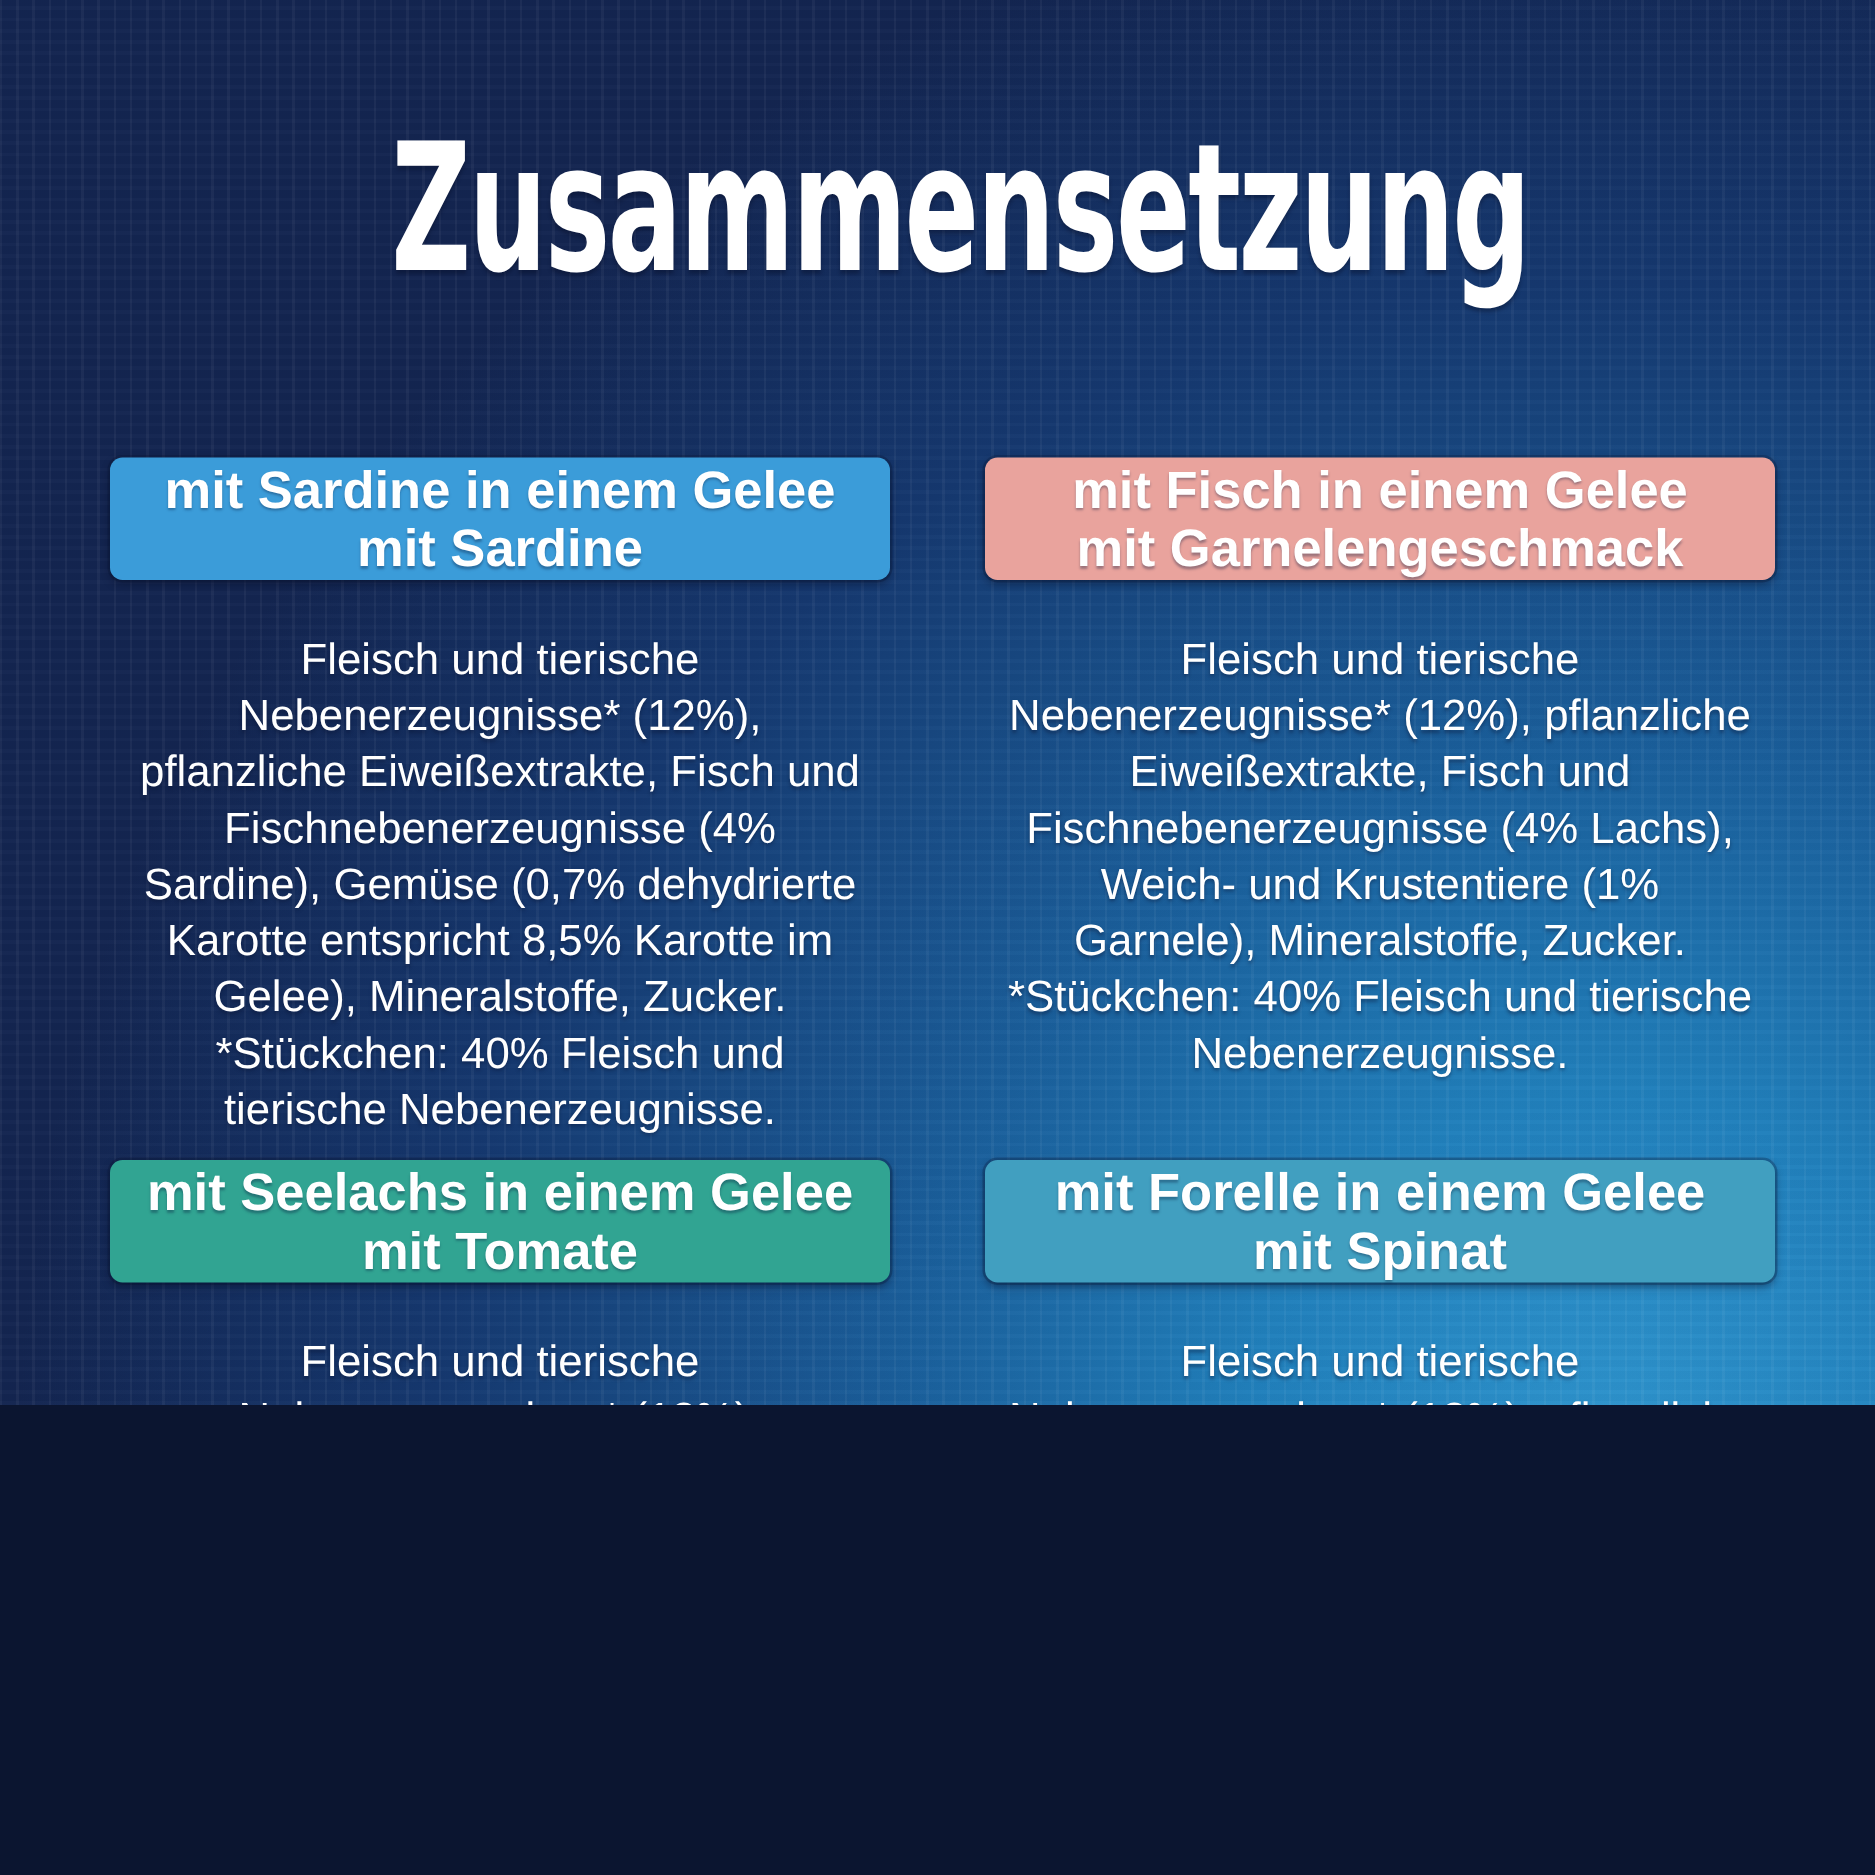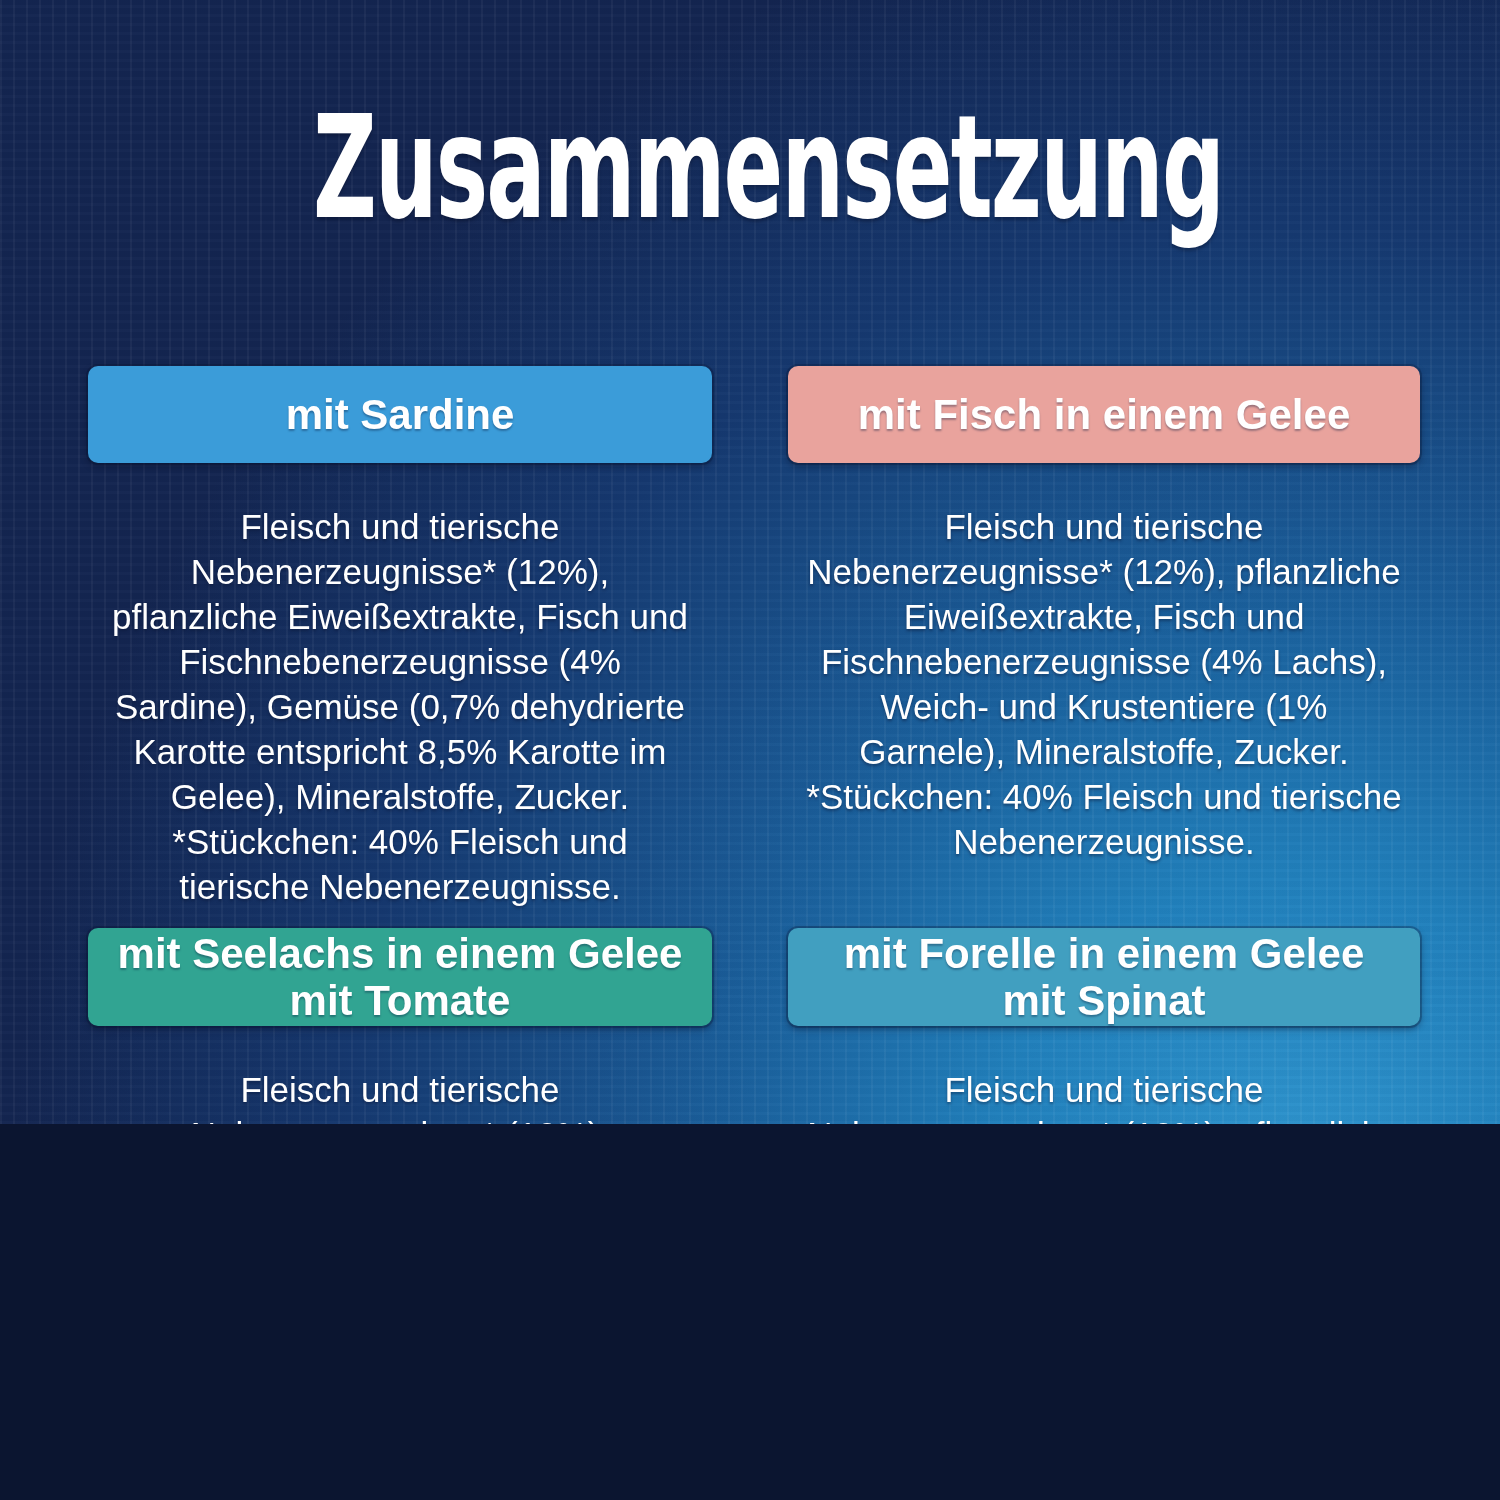--- a/index.html
+++ b/index.html
@@ -63,28 +63,30 @@
 </head>
 <body>
 
 <div class="canvas">
   <div class="texture"></div>
 
   <h1 class="title">Zusammensetzung</h1>
 
   <section class="section" id="sec-0">
     <div class="sec-header" style="background-color: rgb(59, 156, 217);">
+      <span>mit Sardine in einem Gelee</span>
       <span>mit Sardine</span>
     </div>
     <p class="sec-body">Fleisch und tierische Nebenerzeugnisse* (12%), pflanzliche Eiweißextrakte, Fisch und Fischnebenerzeugnisse (4% Sardine), Gemüse (0,7% dehydrierte Karotte entspricht 8,5% Karotte im Gelee), Mineralstoffe, Zucker. *Stückchen: 40% Fleisch und tierische Nebenerzeugnisse.</p>
   </section>
 
   <section class="section" id="sec-1">
     <div class="sec-header" style="background-color: rgb(233, 163, 157);">
       <span>mit Fisch in einem Gelee</span>
+      <span>mit Garnelengeschmack</span>
     </div>
     <p class="sec-body">Fleisch und tierische Nebenerzeugnisse* (12%), pflanzliche Eiweißextrakte, Fisch und Fischnebenerzeugnisse (4% Lachs), Weich- und Krustentiere (1% Garnele), Mineralstoffe, Zucker. *Stückchen: 40% Fleisch und tierische Nebenerzeugnisse.</p>
   </section>
 
   <section class="section" id="sec-2">
     <div class="sec-header" style="background-color: rgb(49, 164, 146);">
       <span>mit Seelachs in einem Gelee</span>
       <span>mit Tomate</span>
     </div>
     <p class="sec-body">Fleisch und tierische Nebenerzeugnisse* (12%), pflanzliche Eiweißextrakte, Fisch und Fischnebenerzeugnisse (4% Seelachs), Gemüse (0,9% dehydrierte Tomate entspricht 11% Tomate im Gelee), Mineralstoffe, Zucker. *Stückchen: 40% Fleisch und tierische Nebenerzeugnisse.</p>

